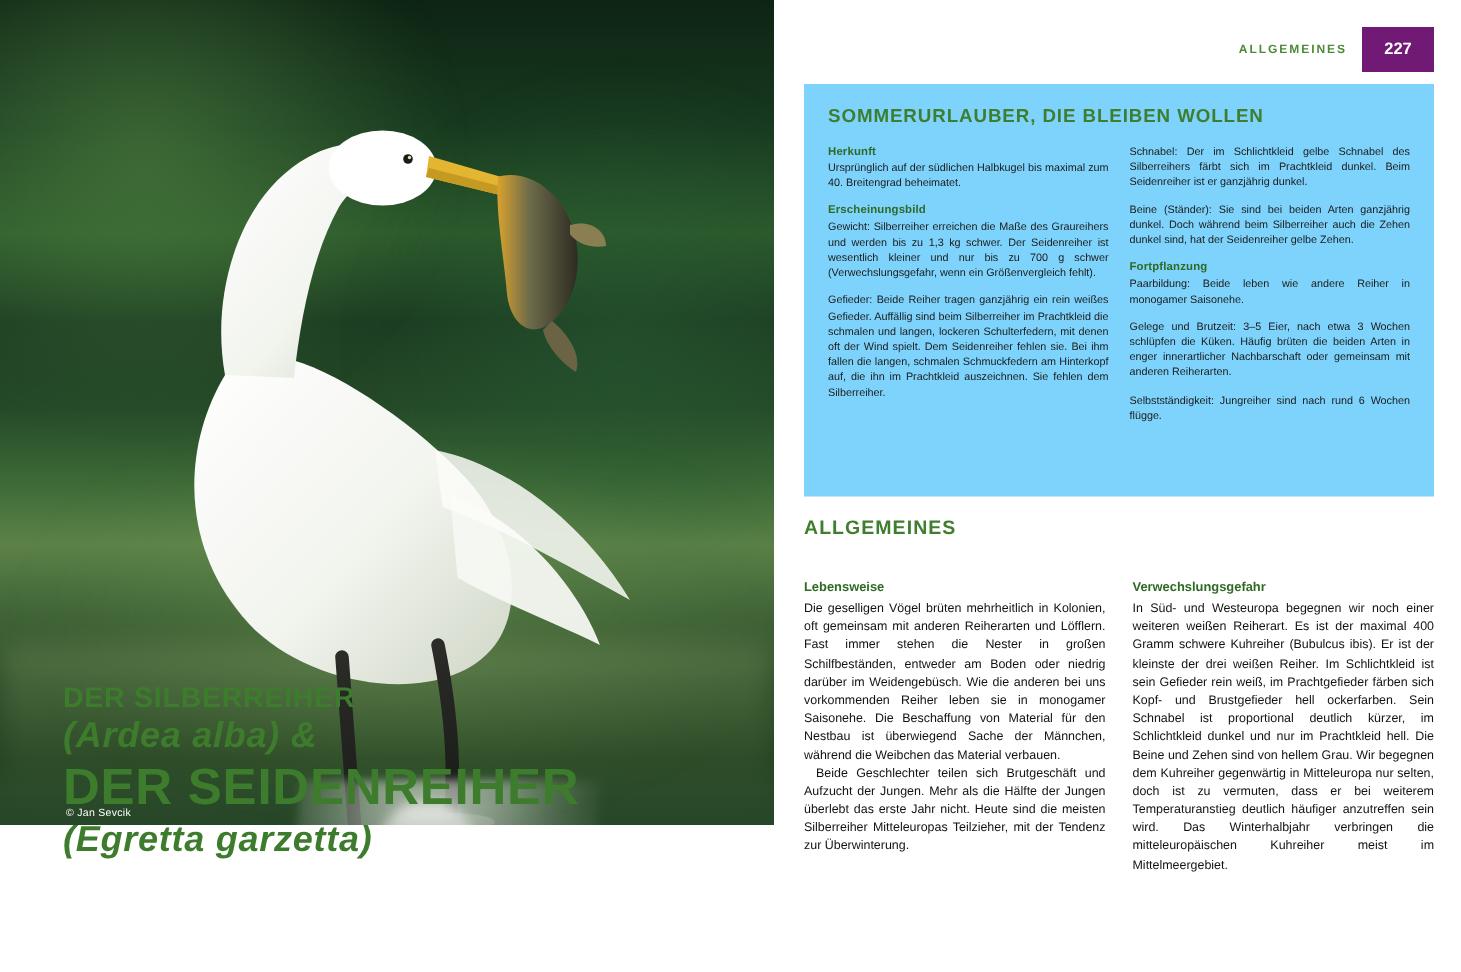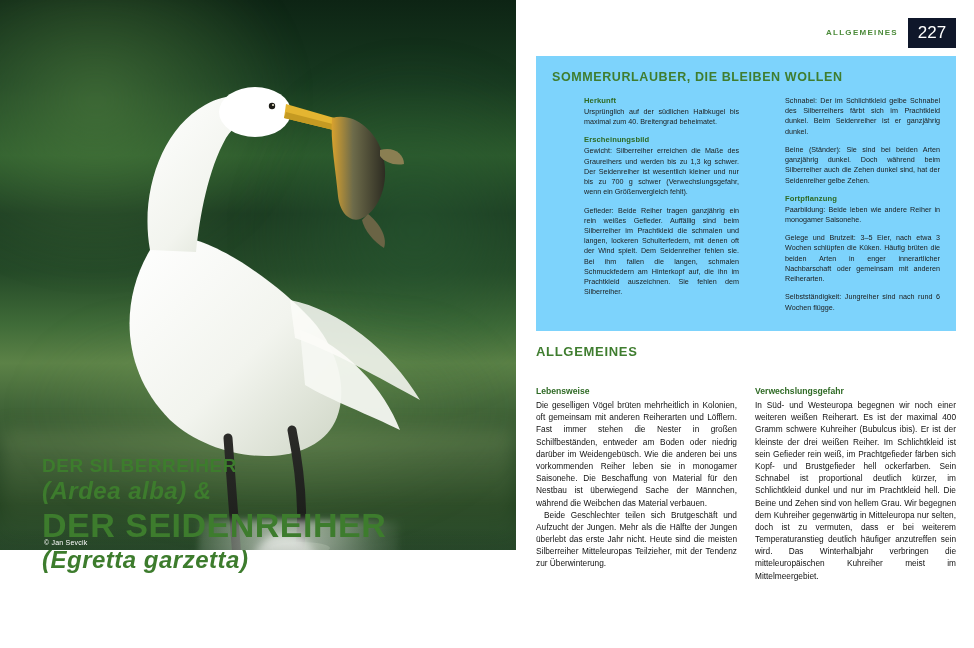--- a/index.html
+++ b/index.html
@@ -107,23 +107,23 @@
 
   
   .runhead {
     position: absolute; right: 76px; top: 28px;
     font-size: 8px; letter-spacing: 1.3px;
     color: #4c8b3a; font-weight: bold;
   }
   .pagenum-box {
     position: absolute; right: 18px; top: 18px;
     width: 48px; height: 30px;
-    background: #0f172a;
+    background: #701a75;
     color: #ffffff;
-    font-size: 17px; font-weight: normal;
+    font-size: 11px; font-weight: bold;
     display: flex; align-items: center; justify-content: center;
   }
 
   
   .infobox {
     position: absolute; left: 20px; top: 56px;
     width: 420px; height: 275px;
     background: #7dd3fc;
     border: none;
     padding: 14px 16px 10px 16px;
@@ -132,21 +132,21 @@
     margin: 0 0 12px 0;
     font-size: 12.5px;
     letter-spacing: 0.6px;
     color: #3f7d2f;
     font-weight: bold;
   }
   .infobox-cols {
     display: flex;
     gap: 14px;
   }
-  .infobox-col { width: 192px; margin-left: 32px; }
+  .infobox-col { width: 192px; }
   .ib-h {
     font-size: 7.6px; font-weight: bold; color: #2f6a25;
     margin: 0 0 2px 0; letter-spacing: 0.1px;
   }
   .ib-p {
     font-size: 7.2px; line-height: 1.42; color: #1b1b1b;
     margin: 0 0 8px 0; text-align: justify;
   }
 
   

